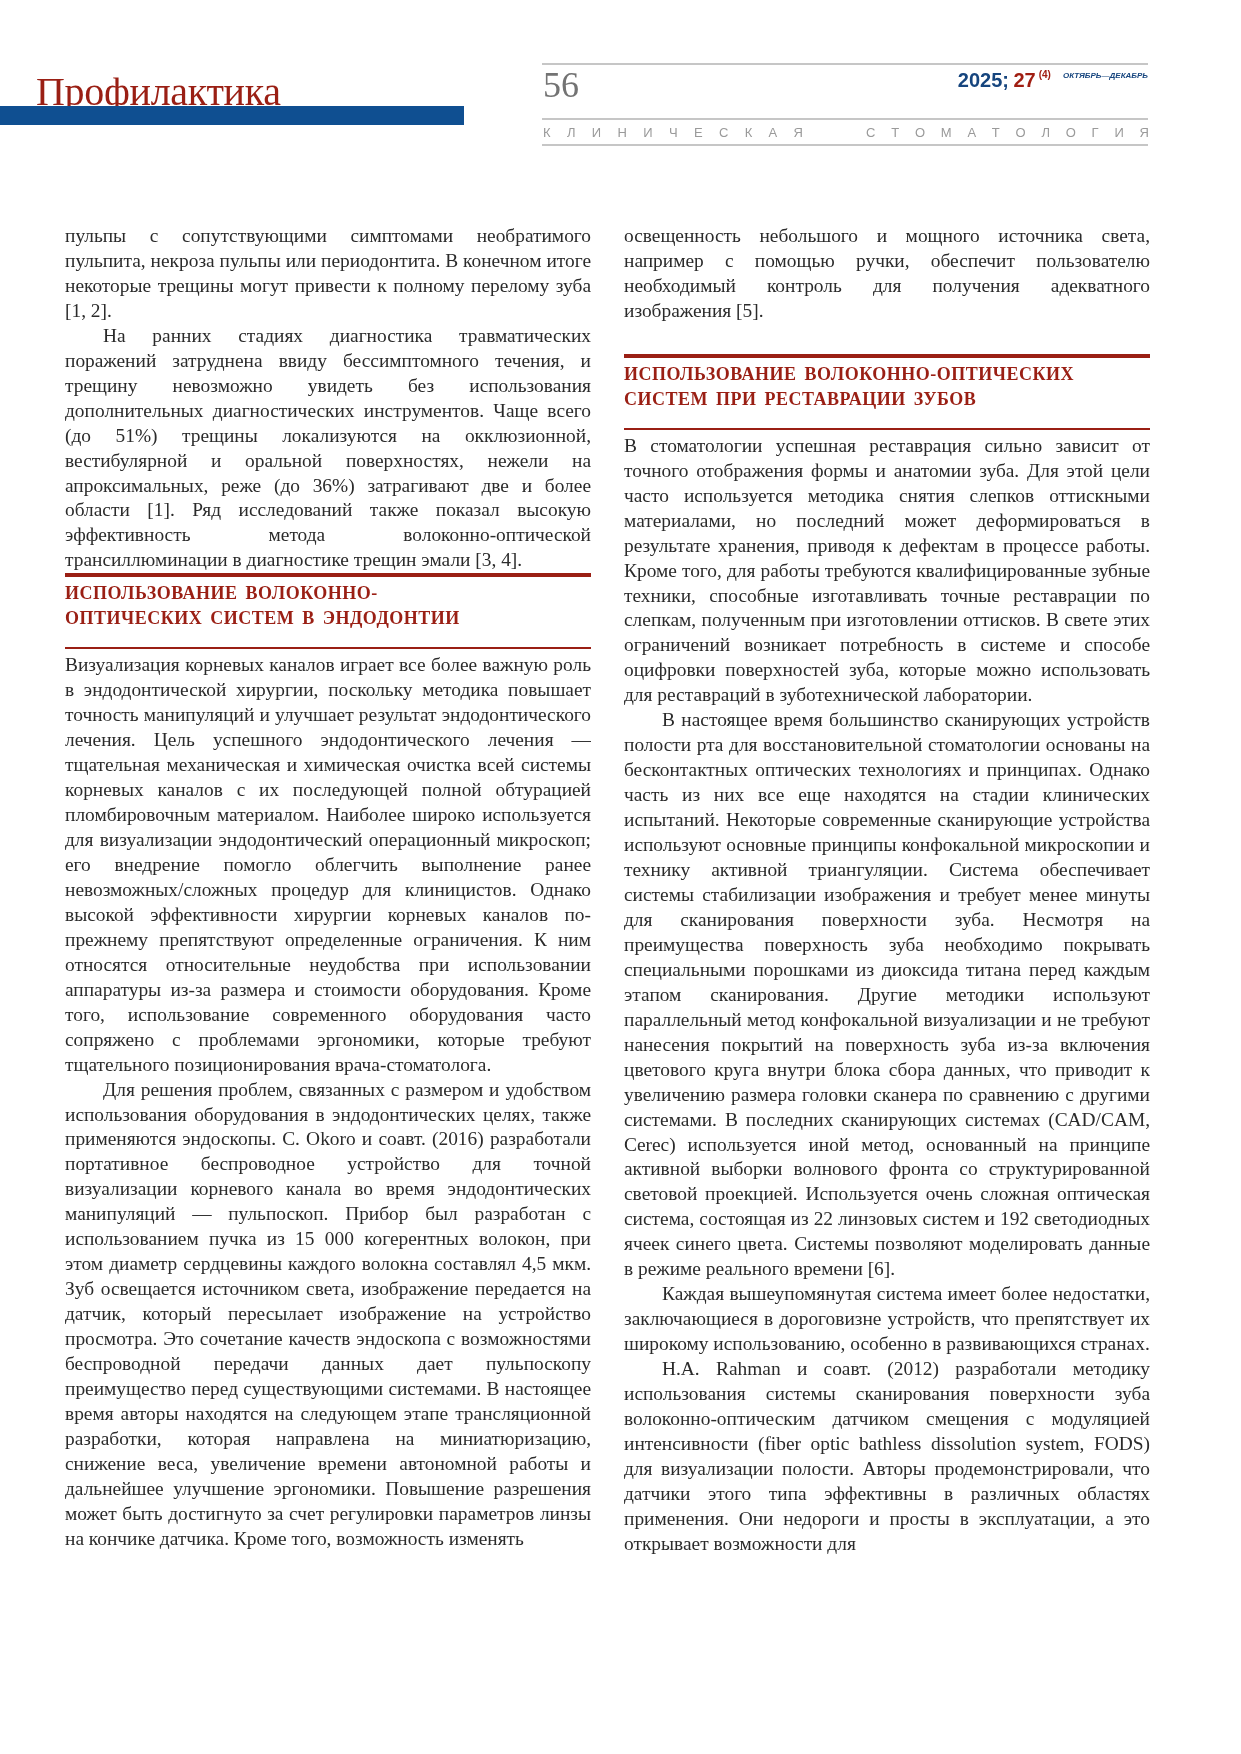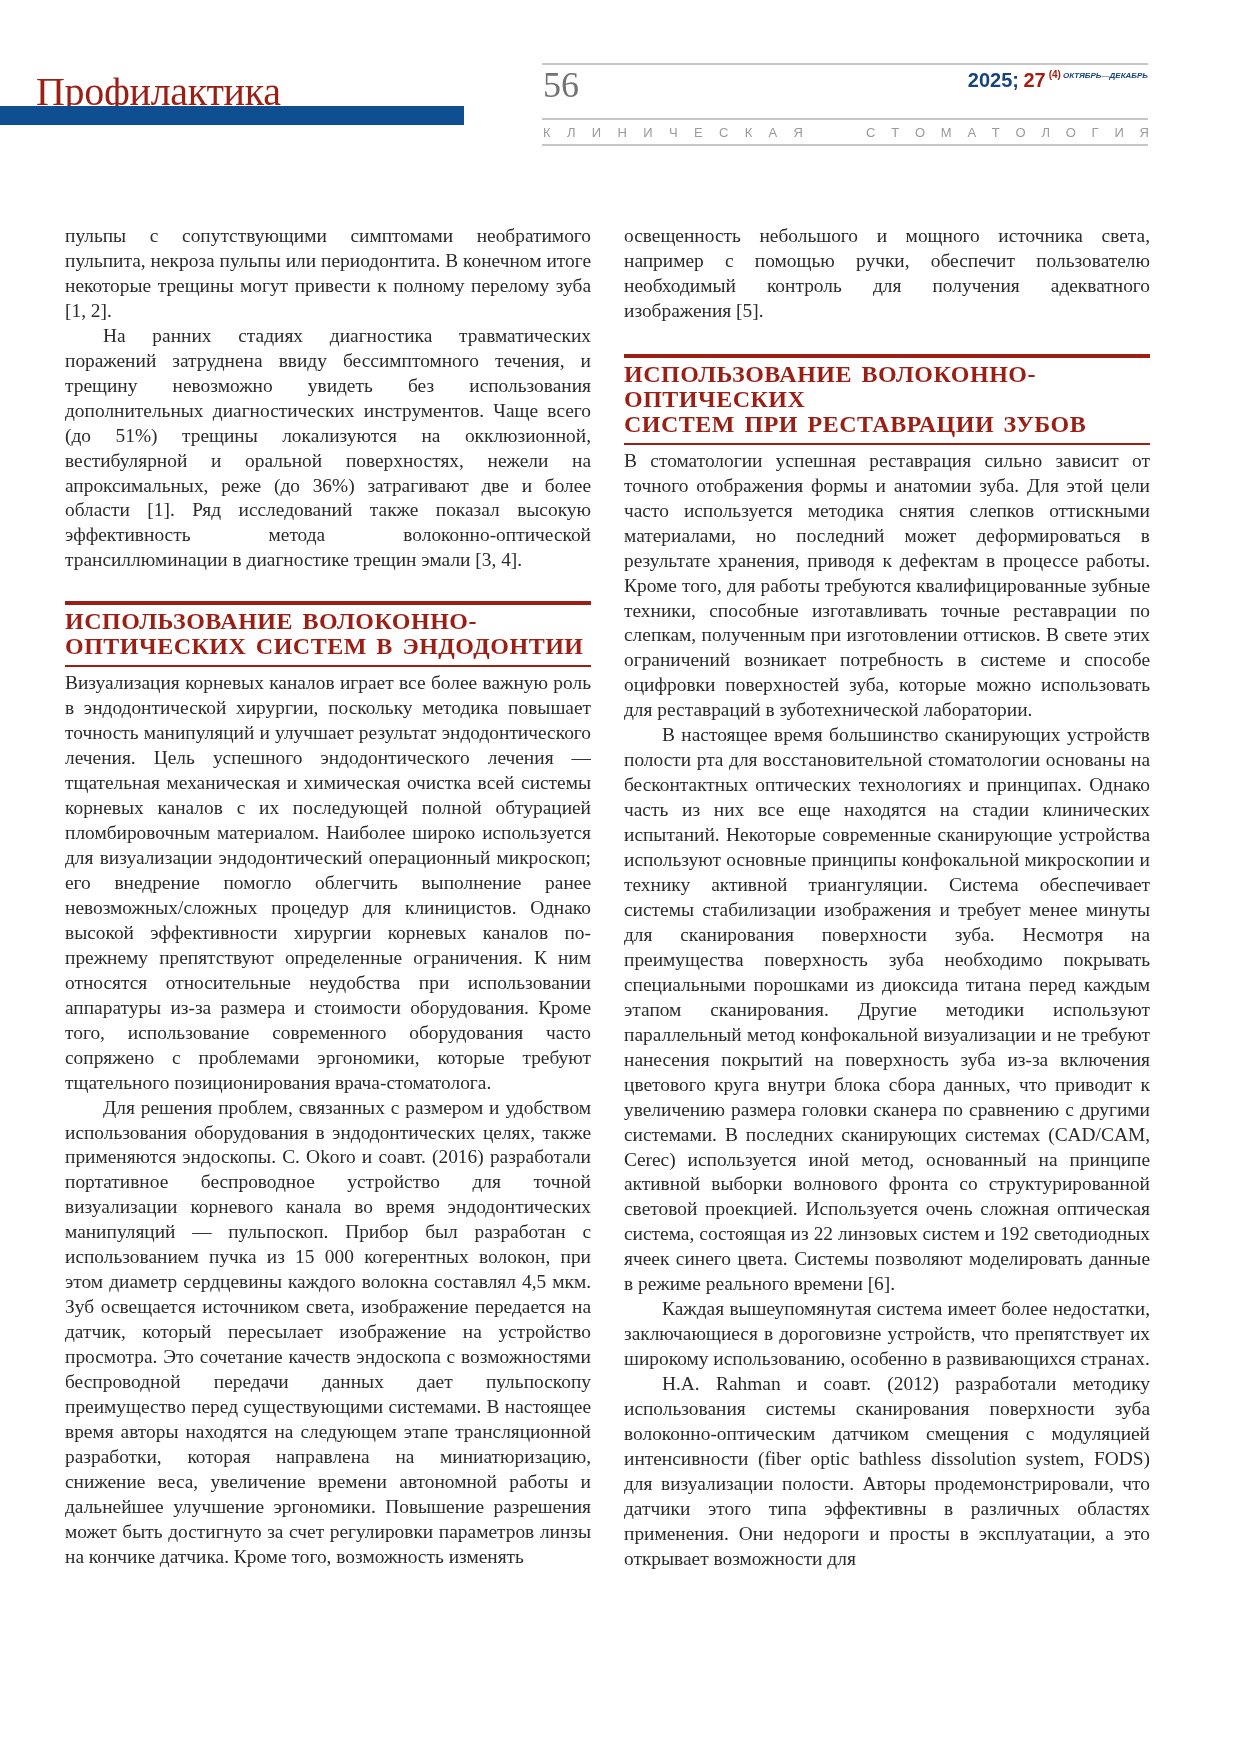--- a/index.html
+++ b/index.html
@@ -7,36 +7,36 @@
          font-family: "Liberation Serif", "DejaVu Serif", serif; color: #2b2b2b; }
   .blue-bar { position: absolute; left: 0; top: 106px; width: 464px; height: 19px; background: #0f4f91; }
   .section-title { position: absolute; left: 36px; top: 72px; font-size: 40px; color: #9a1f14;
                    font-family: "Liberation Serif", serif; letter-spacing: -0.3px; line-height: 1; }
   .hdr-line { position: absolute; left: 542px; width: 606px; height: 2px; background: #c6c6c6; }
   .page-num { position: absolute; left: 543px; top: 67px; font-size: 36px; color: #737373; line-height: 1; }
   .issue { position: absolute; right: 93px; top: 70px; font-family: "Liberation Sans", sans-serif; line-height: 1; white-space: nowrap; }
   .issue .year { font-size: 20px; font-weight: bold; color: #16457e; }
   .issue .vol { font-size: 20px; font-weight: bold; color: #a01e12; }
   .issue .num { font-size: 10px; font-weight: bold; color: #a01e12; vertical-align: 9px; margin-left: 3px; }
-  .issue .months { font-size: 8px; font-weight: bold; font-style: italic; color: #16457e; vertical-align: 9px; margin-left: 2px; }
+  .issue .months { font-size: 8px; font-weight: bold; font-style: italic; color: #16457e; vertical-align: 9px; margin-left: 12px; }
   .journal { position: absolute; left: 543px; top: 126px; width: 606px; display: flex; justify-content: space-between;
              font-family: "Liberation Sans", sans-serif; font-size: 13px; color: #9a9a9a; letter-spacing: 0; line-height: 1; }
   .journal .w { display: flex; justify-content: space-between; }
   .journal .w1 { width: 260px; }
   .journal .w2 { width: 283px; }
   .col { position: absolute; top: 224px; width: 526px; font-size: 19.4px; line-height: 24.95px; text-align: justify; }
   .col.left { left: 65px; }
   .col.right { left: 624px; }
   .col p { margin: 0; text-indent: 38px; hyphens: manual; }
   .col p.noind { text-indent: 0; }
   .heading { margin: 0; position: relative; }
   .heading .rule-top { height: 4px; background: #9a1f14; }
   .heading .rule-bot { height: 2px; background: #9a1f14; }
-  .heading .txt { color: #9a1f14; font-weight: bold; font-size: 24px; line-height: 25px; letter-spacing: 0.5px;
-                  padding: 4px 0 6px 0; text-align: left; word-spacing: 3px; }
+  .heading .txt { color: #9a1f14; font-weight: bold; font-size: 18px; line-height: 25px; letter-spacing: 0.5px;
+                  padding: 4px 0 16px 0; text-align: left; word-spacing: 3px; }
 </style>
 </head>
 <body>
 
 <div class="section-title">Профилактика</div>
 <div class="blue-bar"></div>
 
 <div class="hdr-line" style="top:63px"></div>
 <div class="page-num">56</div>
 <div class="issue">
@@ -71,21 +71,21 @@
     <span>Г</span>
     <span>И</span>
     <span>Я</span>
   </div>
 </div>
 <div class="hdr-line" style="top:144px"></div>
 
 <div class="col left">
   <p class="noind">пульпы с сопутствующими симптомами необратимого пульпита, некроза пульпы или периодонтита. В конечном итоге некоторые трещины могут привести к полному перелому зуба [1, 2].</p>
   <p>На ранних стадиях диагностика травматических поражений затруднена ввиду бессимптомного течения, и трещину невозможно увидеть без использования дополнительных диагностических инструментов. Чаще всего (до 51%) трещины локализуются на окклюзионной, вестибулярной и оральной поверхностях, нежели на апроксимальных, реже (до 36%) затрагивают две и более области [1]. Ряд исследований также показал высокую эффективность метода волоконно-оптической трансиллюминации в диагностике трещин эмали [3, 4].</p>
-  <div class="heading" style="margin-top:28px; margin-bottom:4px;">
+  <div class="heading" style="margin-bottom:4px;">
     <div class="rule-top"></div>
     <div class="txt">
       <div>ИСПОЛЬЗОВАНИЕ ВОЛОКОННО-</div>
       <div>ОПТИЧЕСКИХ СИСТЕМ В ЭНДОДОНТИИ</div>
     </div>
     <div class="rule-bot"></div>
   </div>
   <p class="noind">Визуализация корневых каналов играет все более важную роль в эндодонтической хирургии, поскольку методика повышает точность манипуляций и улучшает результат эндодонтического лечения. Цель успешного эндодонтического лечения — тщательная механическая и химическая очистка всей системы корневых каналов с их последующей полной обтурацией пломбировочным материалом. Наиболее широко используется для визуализации эндодонтический операционный микроскоп; его внедрение помогло облегчить выполнение ранее невозможных/сложных процедур для клиницистов. Однако высокой эффективности хирургии корневых каналов по-прежнему препятствуют определенные ограничения. К ним относятся относительные неудобства при использовании аппаратуры из-за размера и стоимости оборудования. Кроме того, использование современного оборудования часто сопряжено с проблемами эргономики, которые требуют тщательного позиционирования врача-стоматолога.</p>
   <p>Для решения проблем, связанных с размером и удобством использования оборудования в эндодонтических целях, также применяются эндоскопы. C. Okoro и соавт. (2016) разработали портативное беспроводное устройство для точной визуализации корневого канала во время эндодонтических манипуляций — пульпоскоп. Прибор был разработан с использованием пучка из 15 000 когерентных волокон, при этом диаметр сердцевины каждого волокна составлял 4,5 мкм. Зуб освещается источником света, изображение передается на датчик, который пересылает изображение на устройство просмотра. Это сочетание качеств эндоскопа с возможностями беспроводной передачи данных дает пульпоскопу преимущество перед существующими системами. В настоящее время авторы находятся на следующем этапе трансляционной разработки, которая направлена на миниатюризацию, снижение веса, увеличение времени автономной работы и дальнейшее улучшение эргономики. Повышение разрешения может быть достигнуто за счет регулировки параметров линзы на кончике датчика. Кроме того, возможность изменять</p>
 </div>

